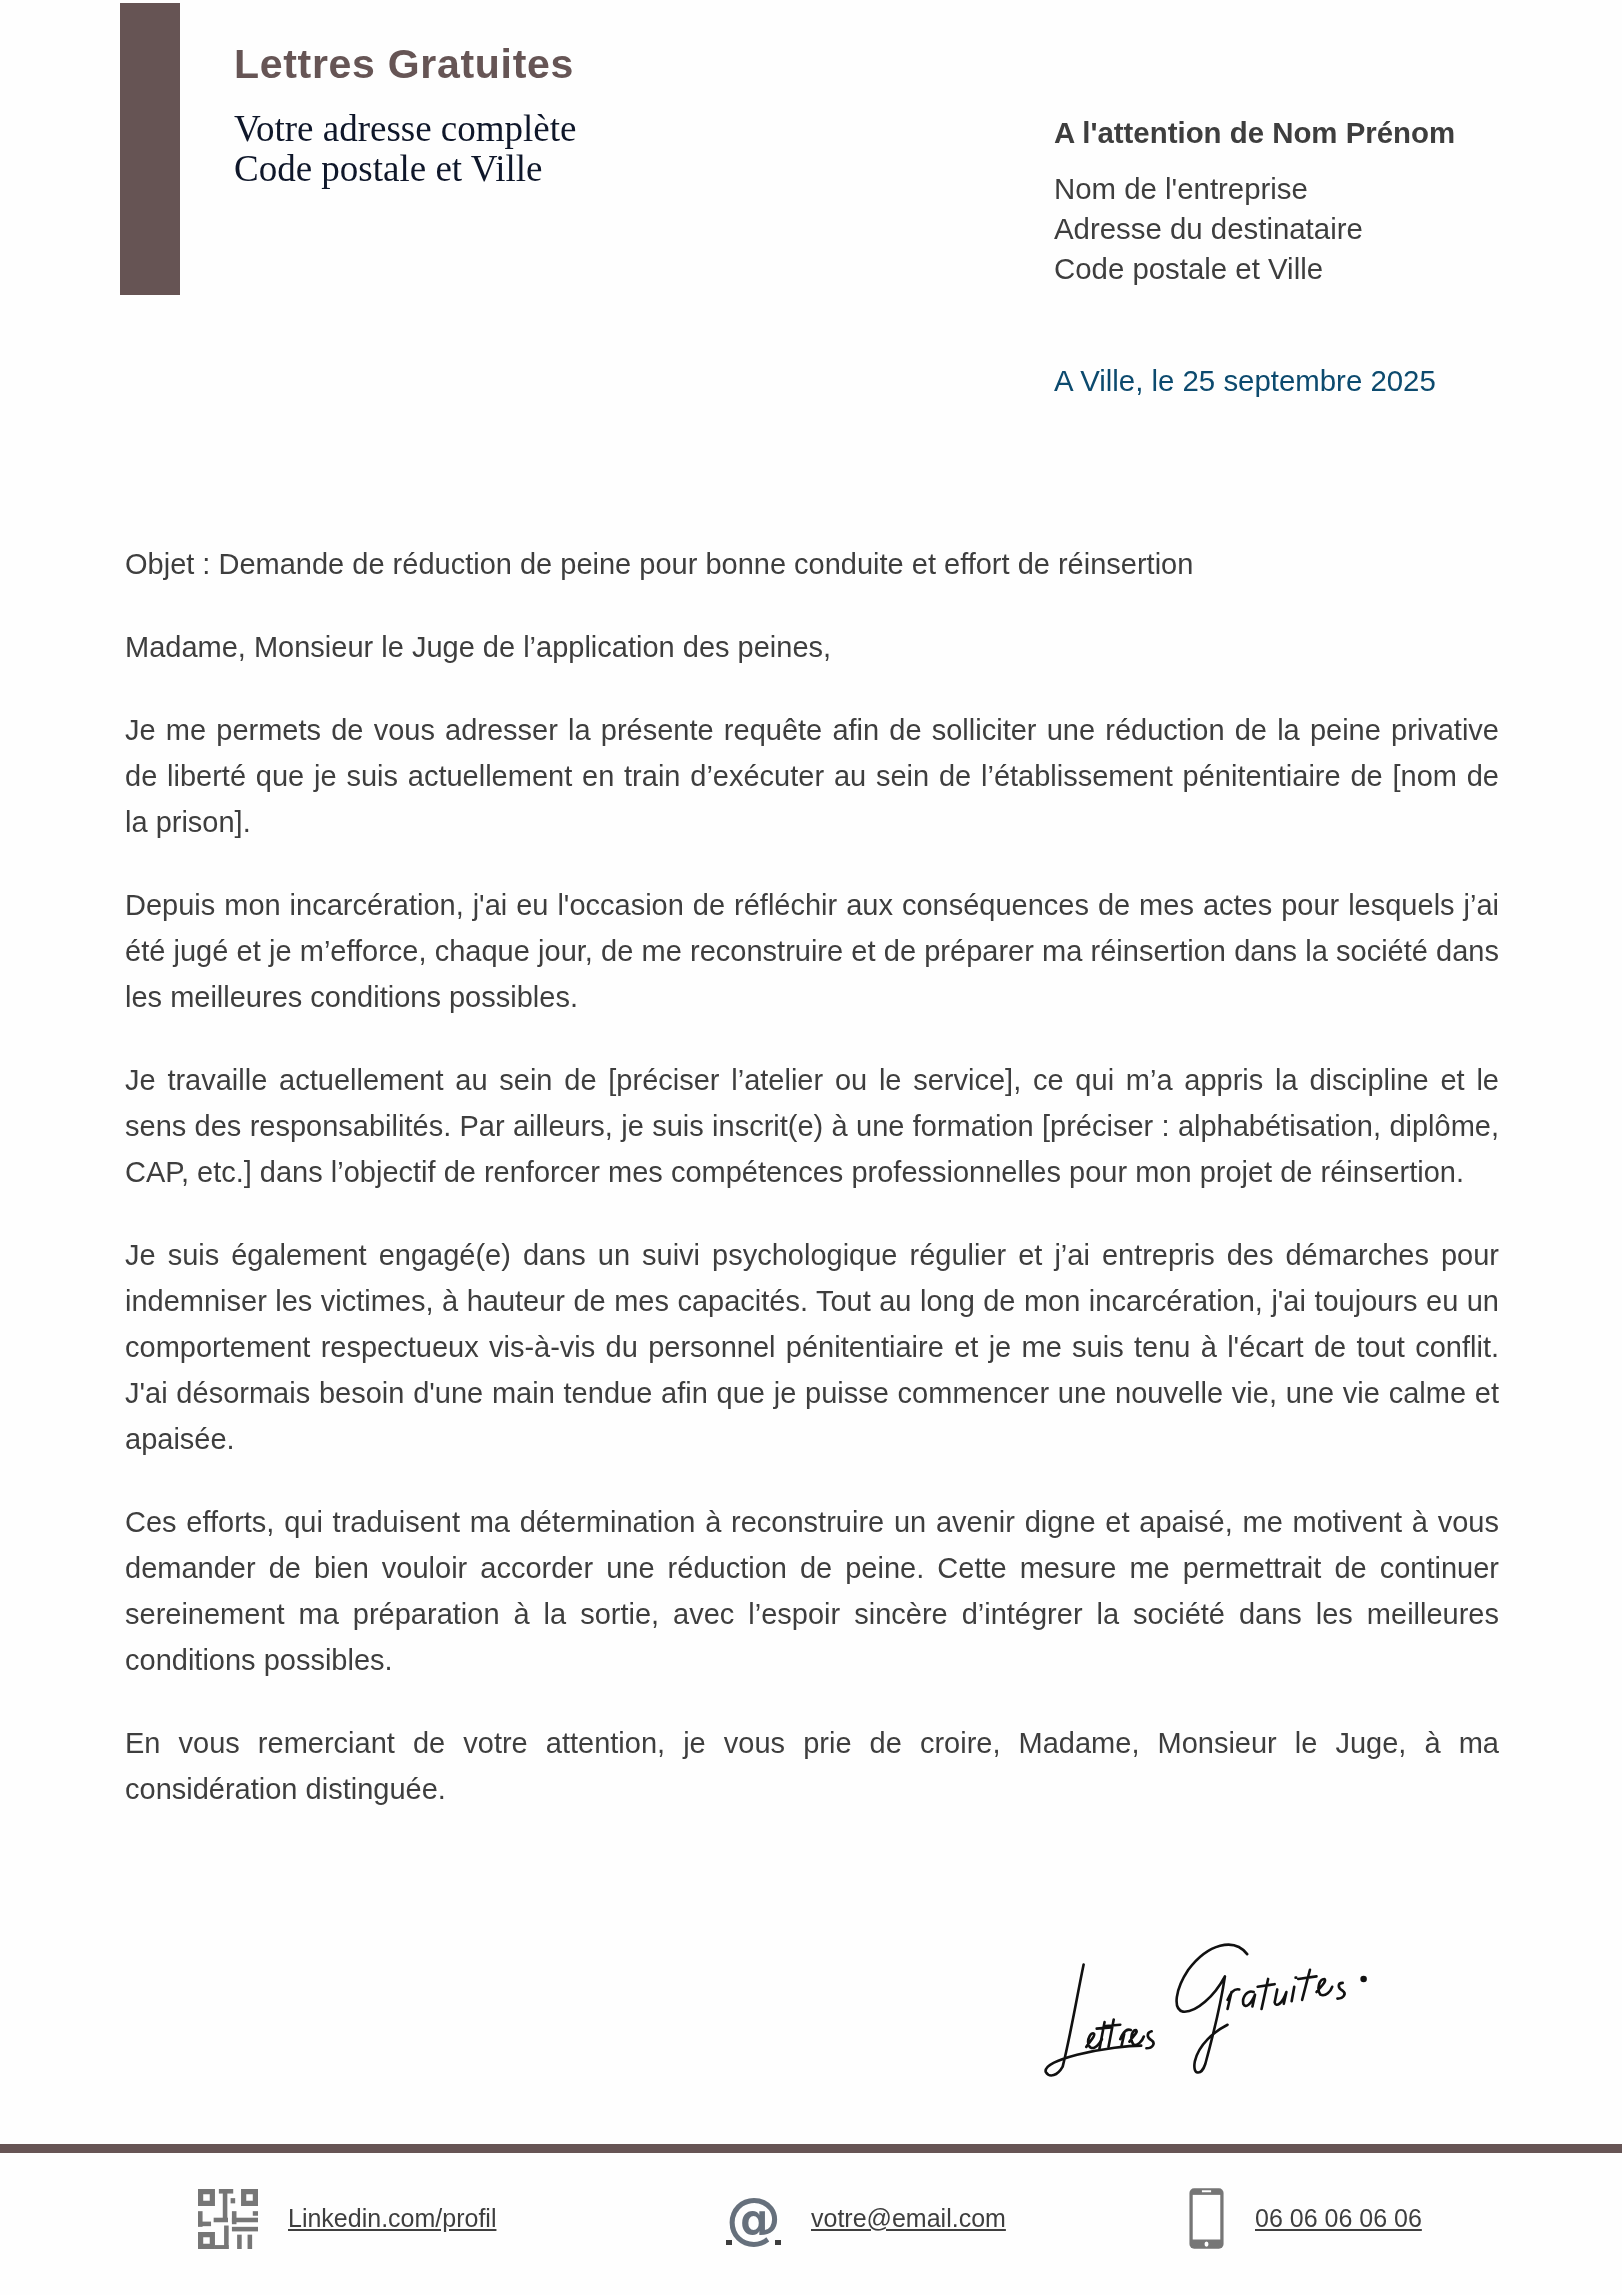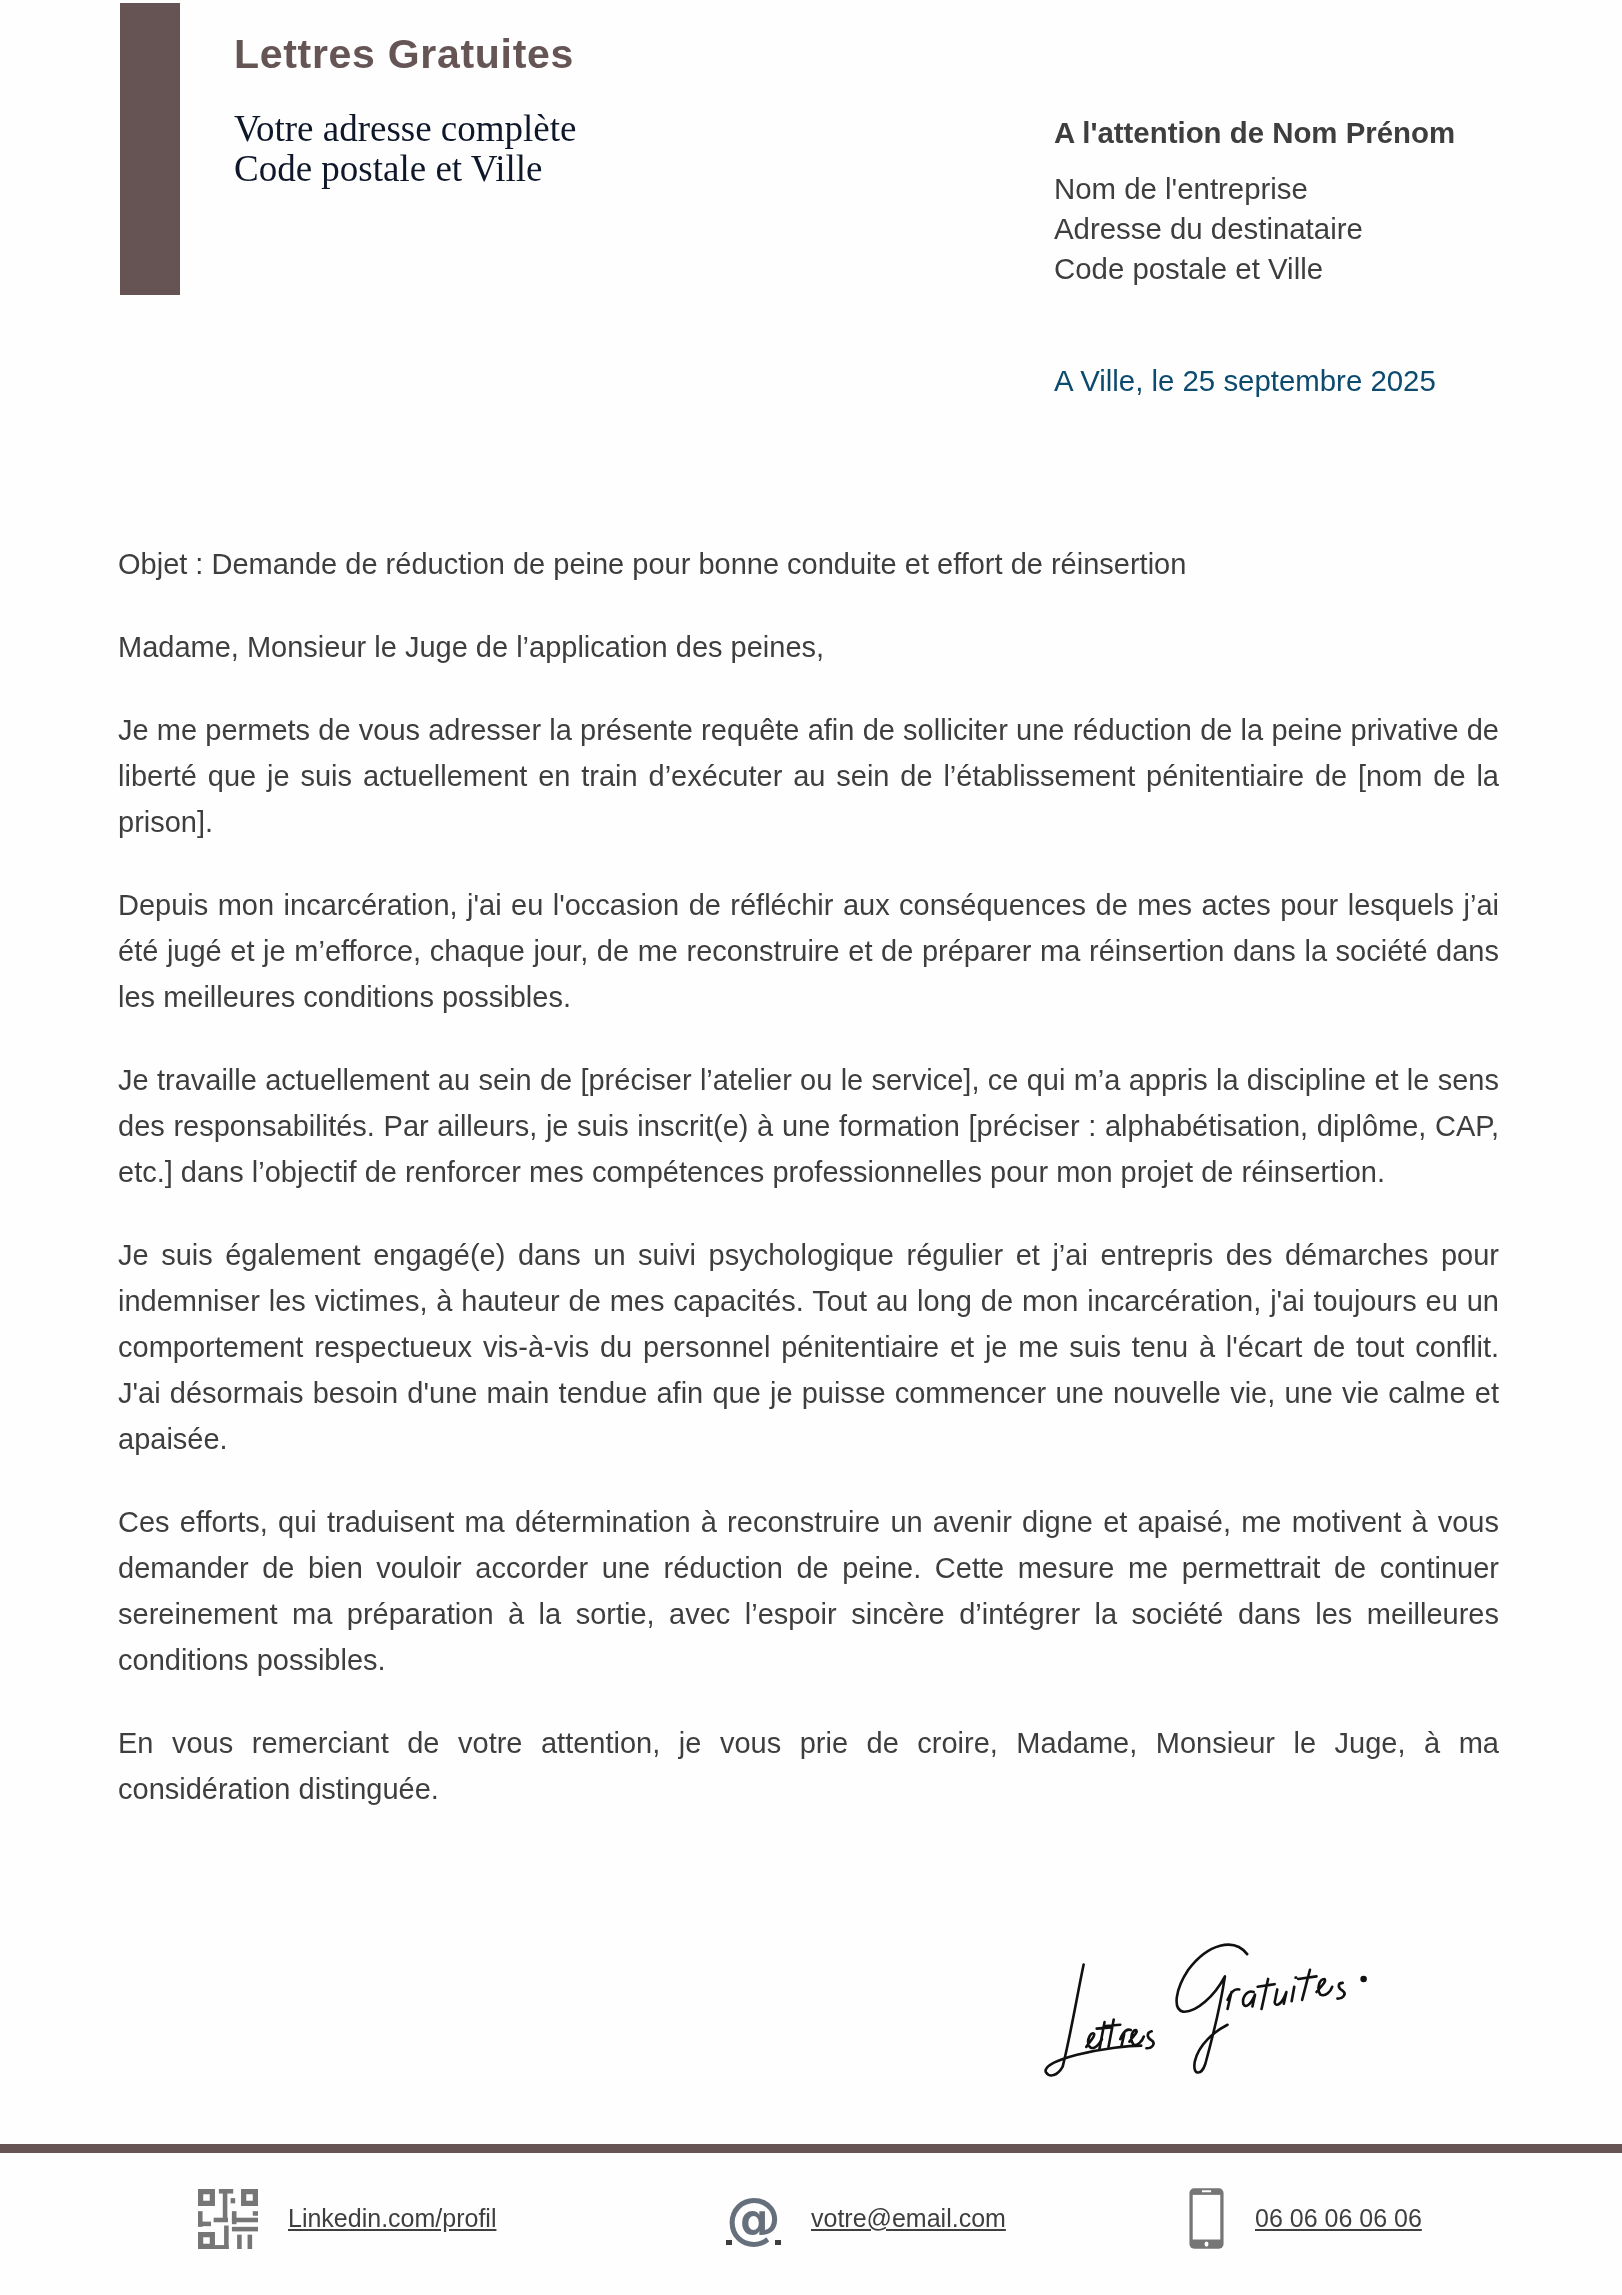--- a/index.html
+++ b/index.html
@@ -7,21 +7,21 @@
     width: 1623px; height: 2295px; position: relative; overflow: hidden;
     background: #fefefe;
     font-family: "Liberation Sans", "DejaVu Sans", sans-serif;
     color: #3e3e3e;
   }
   .accent-bar {
     position: absolute; left: 120px; top: 2.6px; width: 60px; height: 292px;
     background: #665454;
   }
   .brand-title {
-    position: absolute; left: 234px; top: 28px;
+    position: absolute; left: 234px; top: 38px;
     font-size: 41px; font-weight: bold; color: #665555; letter-spacing: 0.7px;
     line-height: 52px; white-space: nowrap;
   }
   .sender {
     position: absolute; left: 234px; top: 109px;
     font-size: 37px; line-height: 40px; color: #0f172a; font-family: Liberation Serif, serif;
   }
   .sender div, .recipient div { white-space: nowrap; }
   .recipient {
     position: absolute; left: 1054px; top: 113px;
@@ -29,21 +29,21 @@
   }
   .recipient .attn { font-weight: bold; margin-bottom: 16.4px; }
   .date {
     position: absolute; left: 1054px; top: 361px;
     font-size: 29.4px; line-height: 40px; color: #0c4a6e; white-space: nowrap;
   }
   .letter-body {
     position: absolute; left: 118px; top: 541px; width: 1381px;
     font-size: 29px; line-height: 46px; color: #3e3e3e;
   }
-  .letter-body p { margin: 0 0 37px 0; text-align: justify; }
+  .letter-body p { margin: 0 0 37px 7px; text-align: justify; }
   .letter-body .subject, .letter-body .greeting { text-align: left; }
   .signature {
     position: absolute; left: 1031px; top: 1924px; width: 380px; height: 157px;
   }
   .footer-rule {
     position: absolute; left: 0; top: 2144px; width: 1623px; height: 8.5px;
     background: #665454;
   }
   .footer-item {
     position: absolute; top: 2186px; height: 65px;

